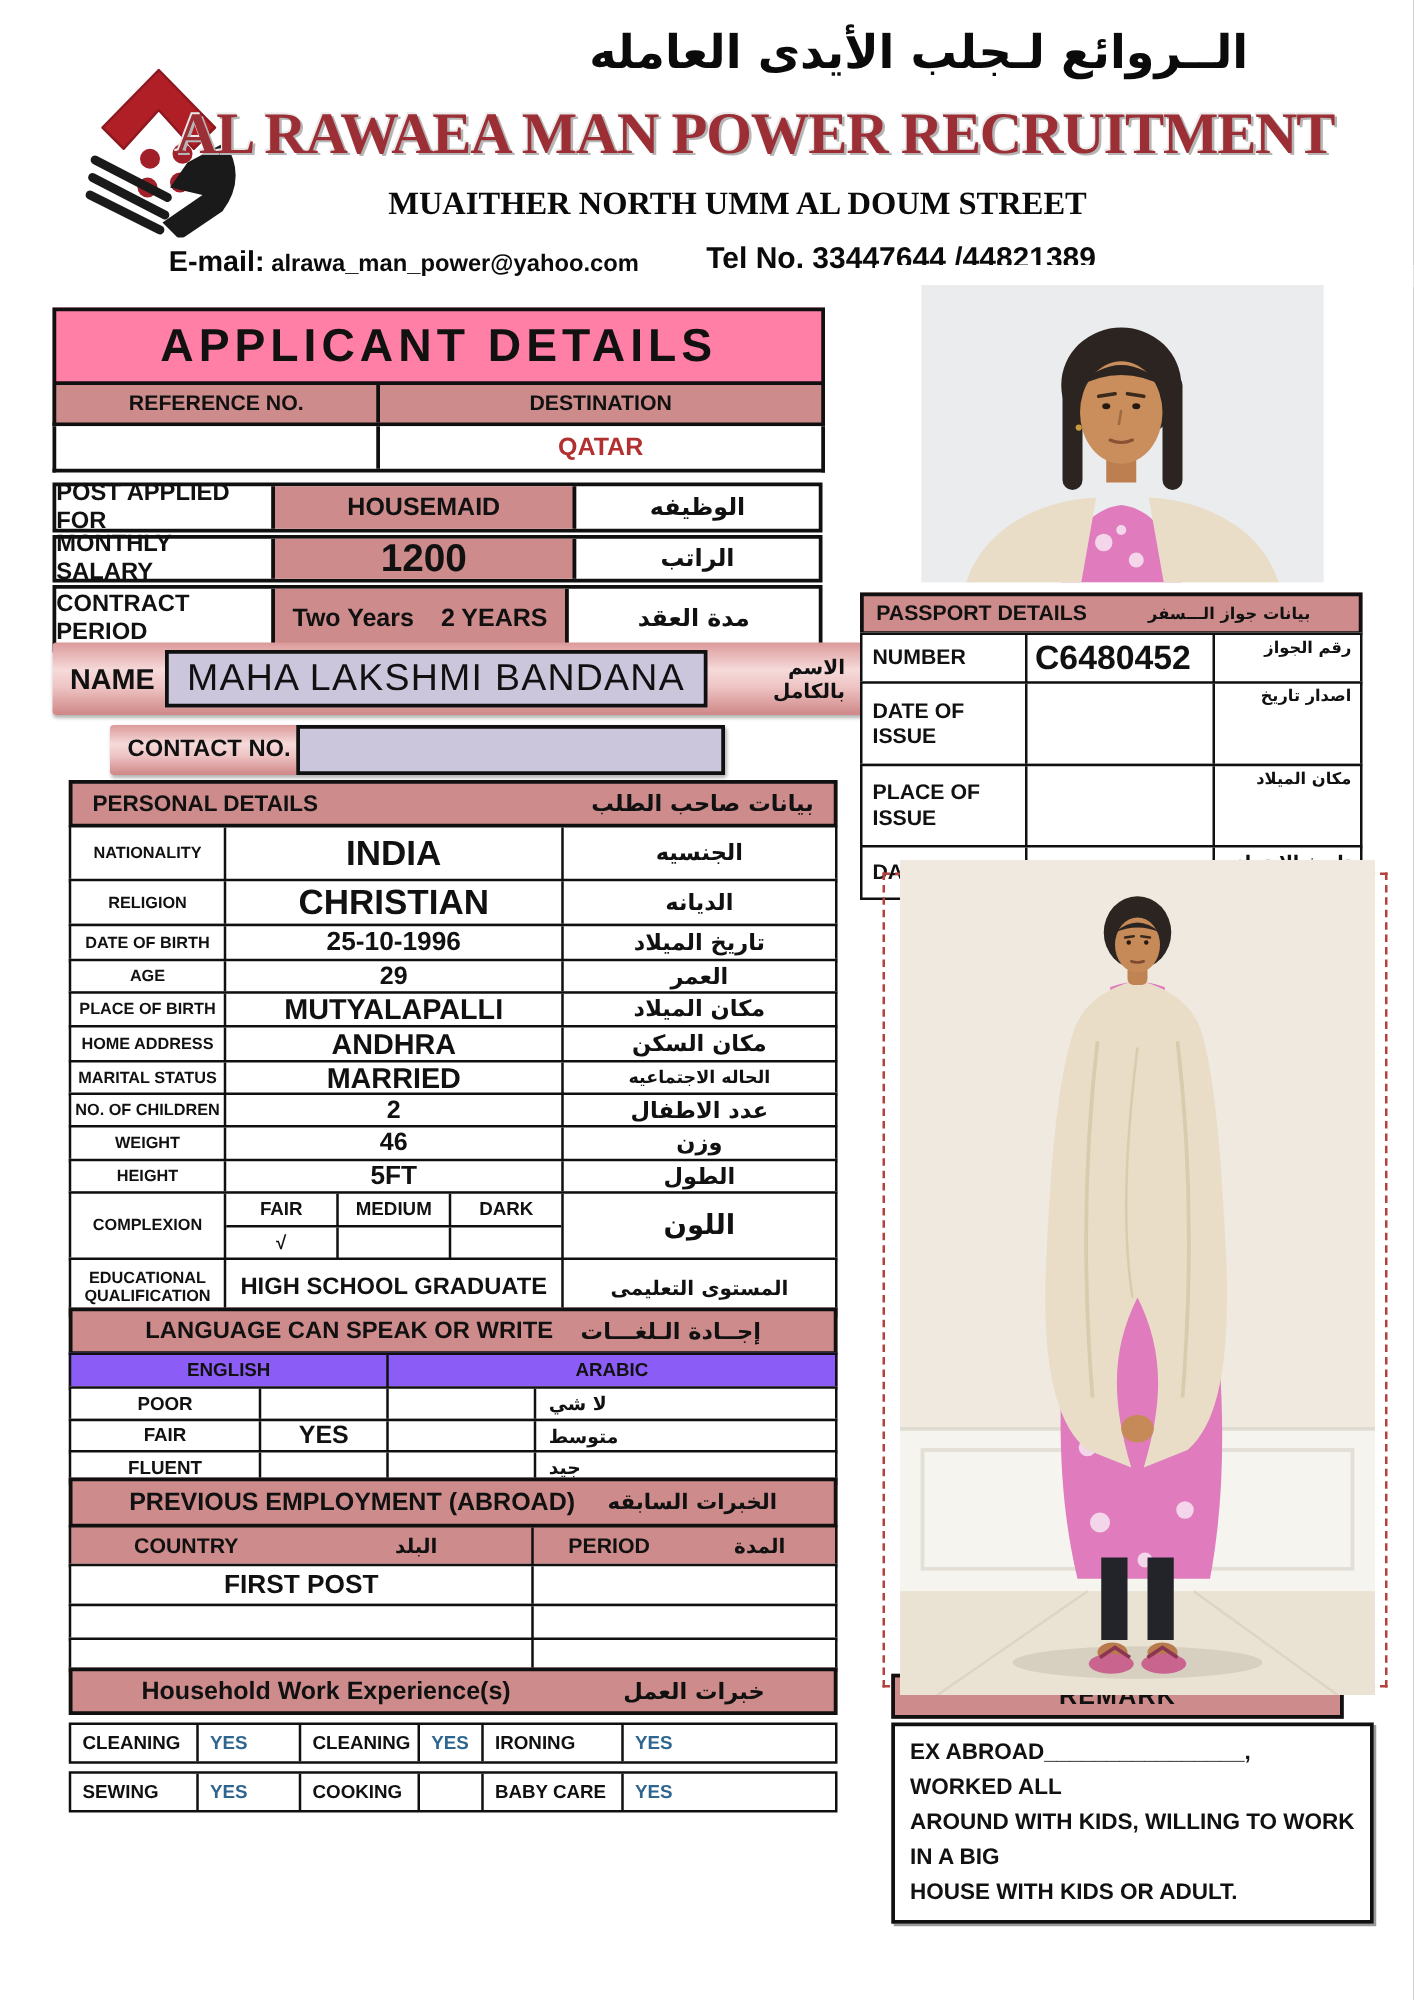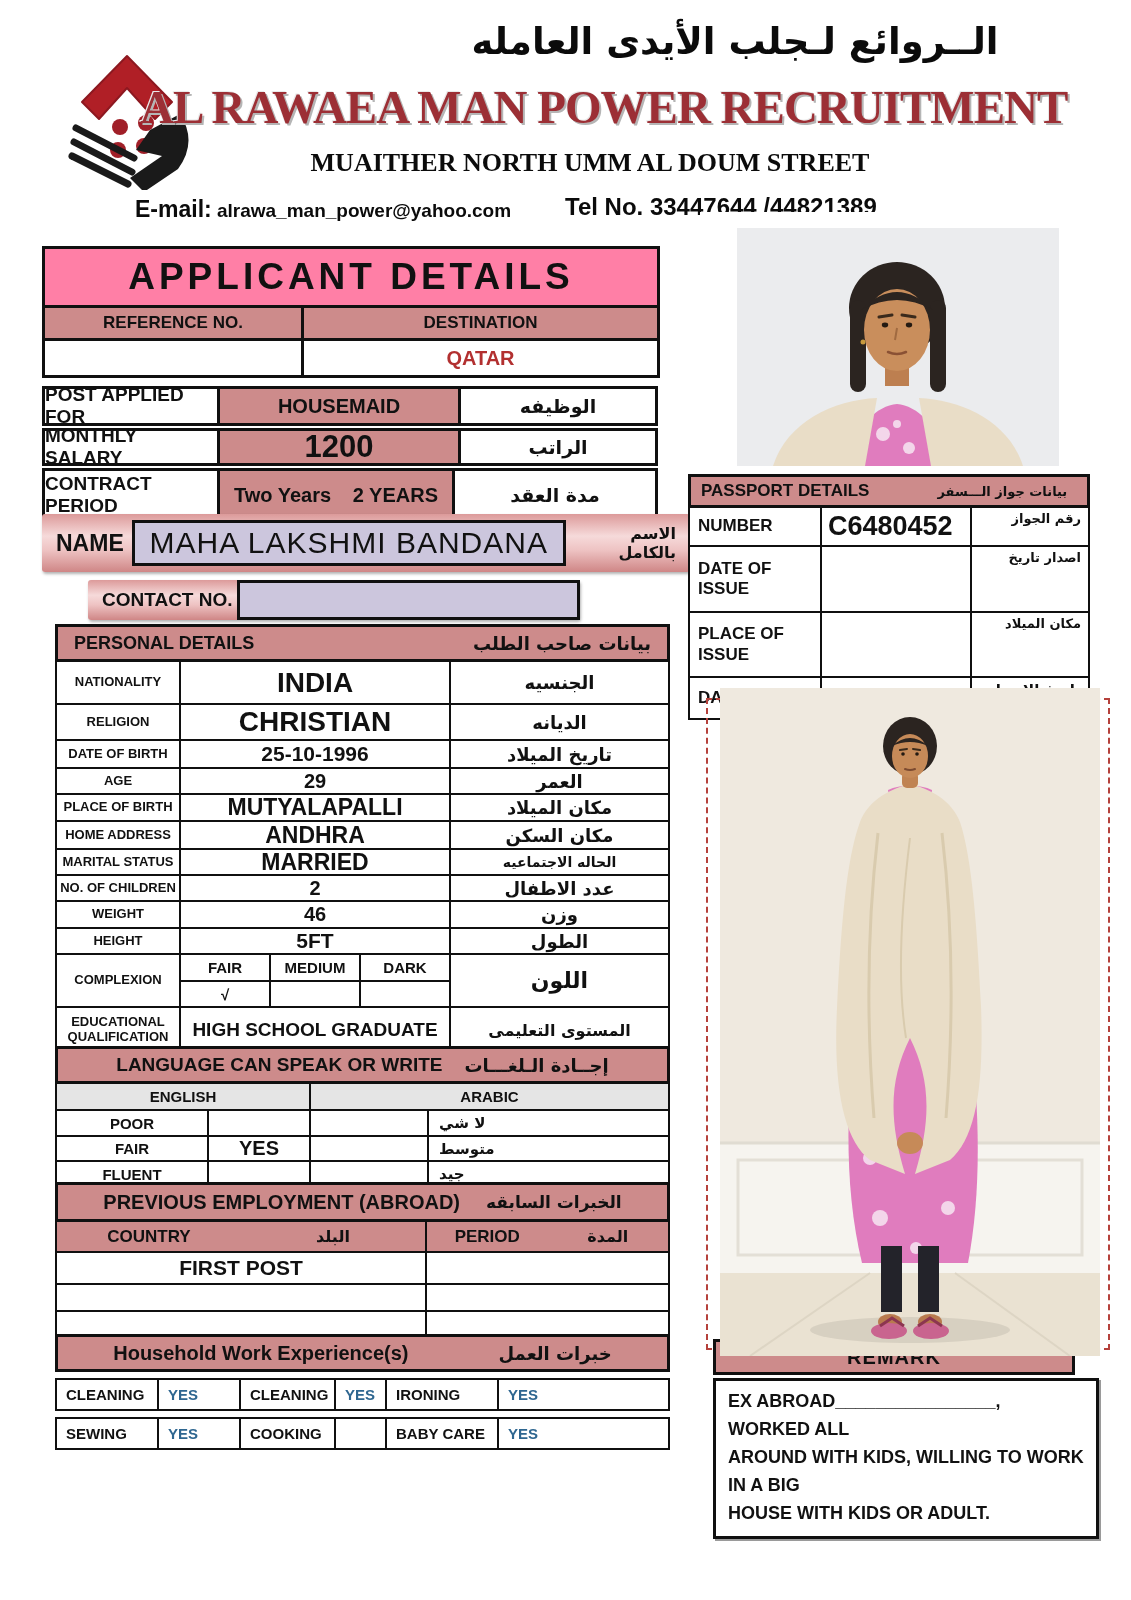--- a/index.html
+++ b/index.html
@@ -75,21 +75,21 @@
   .cx-r{display:flex;flex:1;}
   .cx-r.top{border-bottom:2.5px solid #101010;}
   .cx-c{flex:1;display:flex;align-items:center;justify-content:center;font-weight:bold;font-size:15px;}
   .cx-c + .cx-c{border-left:2.5px solid #101010;}
   .cx-ar{font-size:22px;}
 
   
   .language{left:55px;top:1046px;width:615px;}
   .language .sec-head{height:38px;justify-content:center;gap:22px;font-size:19px;}
   .language .sec-head .ar{font-size:18px;}
-  .l-sub{display:flex;border:2.5px solid #101010;margin-top:-2.5px;height:26px;background:#e5e5e5;
+  .l-sub{display:flex;border:2.5px solid #101010;margin-top:-2.5px;height:26px;background:#8b5cf6;
          font-weight:bold;font-size:15px;}
   .l-sub .c1{width:252px;border-right:2.5px solid #101010;}
   .l-sub .c2{flex:1;}
   .l-row{display:flex;border:2.5px solid #101010;margin-top:-2.5px;height:24px;background:#fff;}
   .l-lab{width:150px;border-right:2.5px solid #101010;font-weight:bold;font-size:15px;}
   .l-eng{width:100px;border-right:2.5px solid #101010;font-weight:bold;font-size:20px;}
   .l-arv{width:116px;border-right:2.5px solid #101010;}
   .l-arl{flex:1;justify-content:flex-start;padding-left:10px;font-family:"DejaVu Sans",sans-serif;
          font-weight:bold;font-size:15px;}
 
@@ -113,21 +113,21 @@
   .household .sec-head .ar{font-size:18px;}
   .h-row{display:flex;border:2.5px solid #101010;margin-top:6px;height:29px;background:#fff;}
   .h-c{display:flex;align-items:center;padding-left:9px;box-sizing:border-box;font-weight:bold;font-size:15px;}
   .h-c + .h-c{border-left:2.5px solid #101010;}
   .h-lab1{width:100px;} .h-val1{width:82px;} .h-lab2{width:95px;} .h-val2{width:51px;}
   .h-lab3{width:112px;} .h-val3{flex:1;}
   .h-yes{color:#2e6690;}
 
   
   .passport{left:688px;top:474px;width:402px;}
-  .passport .sec-head{height:34px;padding:0 10px;gap:68px;font-size:17px;}
+  .passport .sec-head{height:34px;padding:0 10px;gap:49px;font-size:17px;}
   .passport .sec-head .ar{font-size:13px;}
   .pp-row{display:flex;border:2.5px solid #101010;margin-top:-2.5px;background:#fff;}
   .pp-lab{width:130px;display:flex;align-items:center;padding-left:8px;box-sizing:border-box;
           font-weight:bold;font-size:17px;line-height:1.2;}
   .pp-val{width:152px;border-left:2.5px solid #101010;border-right:2.5px solid #101010;
           display:flex;align-items:center;padding-left:6px;box-sizing:border-box;
           font-weight:bold;font-size:27px;}
   .pp-ar{flex:1;display:flex;justify-content:flex-end;padding:3px 7px 0 0;
          font-family:"DejaVu Sans",sans-serif;font-weight:bold;font-size:13px;text-align:right;}
 

